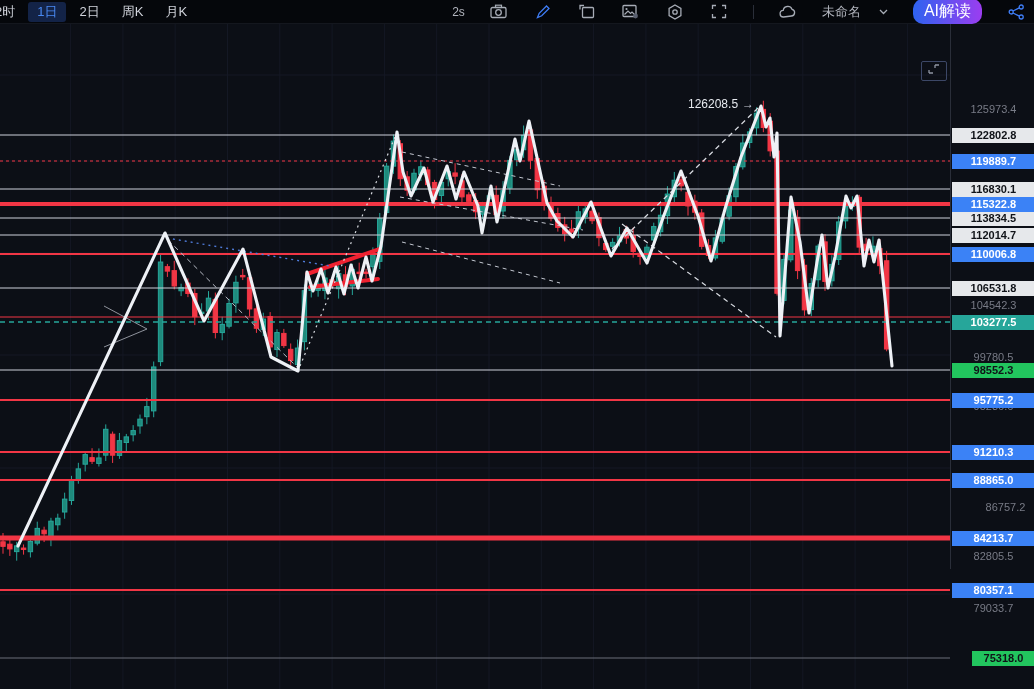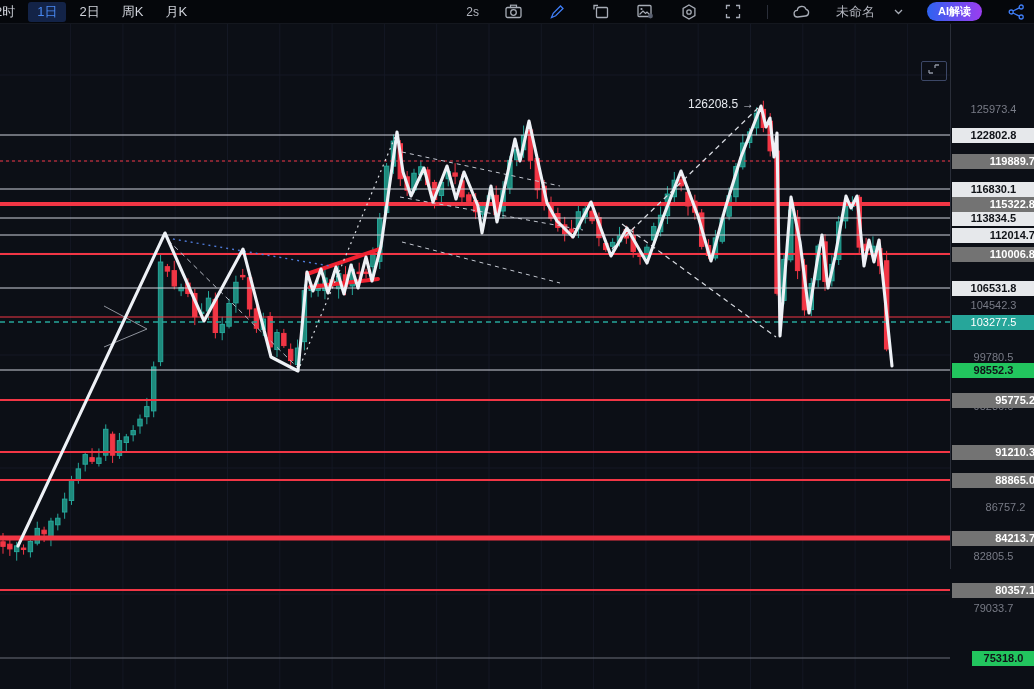--- a/index.html
+++ b/index.html
@@ -9,40 +9,40 @@
   #toolbar{position:absolute;left:0;top:0;width:1034px;height:23px;background:#05070b;
     display:flex;align-items:center;justify-content:space-between;border-bottom:1px solid #14171e;z-index:20;}
   .tb-left{display:flex;align-items:center;gap:4px;margin-left:-14px;}
   .tb-tab{color:#d1d4dc;font-size:13px;padding:1px 9px;border-radius:3px;cursor:pointer;white-space:nowrap;}
   .tb-tab.active{color:#4a8af4;background:#132347;}
   .tb-right{display:flex;align-items:center;gap:24px;margin-right:8px;}
   .tb-count{color:#b2b5be;font-size:12px;}
   .tb-ic{display:flex;align-items:center;justify-content:center;width:20px;height:18px;cursor:pointer;}
   .tb-div{width:1px;height:14px;background:#2a2e39;}
   .tb-name{color:#b2b5be;font-size:13px;white-space:nowrap;}
-  .ai-pill{background:linear-gradient(90deg,#2e63f0,#9b3df0);color:#fff;font-size:11px;font-weight:bold;
+  .ai-pill{background:linear-gradient(90deg,#2e63f0,#9b3df0);color:#fff;font-size:16px;font-weight:normal;
     padding:2px 11px;border-radius:10px;cursor:pointer;white-space:nowrap;}
   
   #chart-wrap{position:absolute;left:0;top:0;width:950px;height:575px;}
   #chart-svg{position:absolute;left:0;top:0;}
   #annotation{position:absolute;color:#e6e9ee;font-size:12px;z-index:5;white-space:nowrap;}
   #annotation .arr{margin-left:4px;color:#c9cdd6;}
   #mini-pane-icon{position:absolute;left:921px;top:61px;width:24px;height:18px;border:1px solid #3c4766;
     border-radius:2px;z-index:6;}
   #mini-pane-icon svg{position:absolute;left:3px;top:2px;}
   
   #axis{position:absolute;left:950px;top:23px;width:84px;height:546px;background:#0c0f16;
     border-left:1px solid #2a2e39;z-index:10;}
   .ax-label{position:absolute;left:1px;right:0px;height:15px;line-height:15px;font-size:11px;
     text-align:center;letter-spacing:0px;}
   .ax-plain{color:#787b86;z-index:1;}
   .ax-white{background:#e6e8eb;color:#101318;font-weight:bold;z-index:3;}
   .ax-gray{background:#22c55e;color:#101318;font-weight:bold;z-index:3;}
-  .ax-red{background:#737373;color:#ffffff;font-weight:bold;z-index:4;text-align:right;}
-  .ax-teal{background:#26a69a;color:#ffffff;font-weight:normal;z-index:4;}
+  .ax-red{background:#3b82f6;color:#ffffff;font-weight:bold;z-index:4;}
+  .ax-teal{background:#26a69a;color:#ffffff;font-weight:bold;z-index:4;}
 </style>
 </head>
 <body>
 
 <div id="app">
 
   <div id="chart-wrap">
     <svg id="chart-svg" width="950" height="689">
         <line x1="70.6" y1="24" x2="70.6" y2="689" stroke="#141824" stroke-width="1"></line>
         <line x1="122.89999999999999" y1="24" x2="122.89999999999999" y2="689" stroke="#141824" stroke-width="1"></line>
@@ -367,21 +367,21 @@
     </div>
   </div>
 
   <div id="axis">
       <div class="ax-label ax-plain" style="top: 79px;">125973.4</div>
       <div class="ax-label ax-white" style="top: 105px;">122802.8</div>
       <div class="ax-label ax-red" style="top: 131px;">119889.7</div>
       <div class="ax-label ax-white" style="top: 159px;">116830.1</div>
       <div class="ax-label ax-red" style="top: 174px;">115322.8</div>
       <div class="ax-label ax-white" style="top: 188px;">113834.5</div>
-      <div class="ax-label ax-white" style="top: 205px; text-align: right;">112014.7</div>
+      <div class="ax-label ax-white" style="top: 205px;">112014.7</div>
       <div class="ax-label ax-red" style="top: 224px;">110006.8</div>
       <div class="ax-label ax-white" style="top: 258px;">106531.8</div>
       <div class="ax-label ax-plain" style="top: 275px;">104542.3</div>
       <div class="ax-label ax-teal" style="top: 292px;">103277.5</div>
       <div class="ax-label ax-plain" style="top: 327px;">99780.5</div>
       <div class="ax-label ax-gray" style="top: 340px;">98552.3</div>
       <div class="ax-label ax-red" style="top: 370px;">95775.2</div>
       <div class="ax-label ax-plain" style="top: 376px; z-index: 0;">95286.6</div>
       <div class="ax-label ax-red" style="top: 422px;">91210.3</div>
       <div class="ax-label ax-red" style="top: 450px;">88865.0</div>

